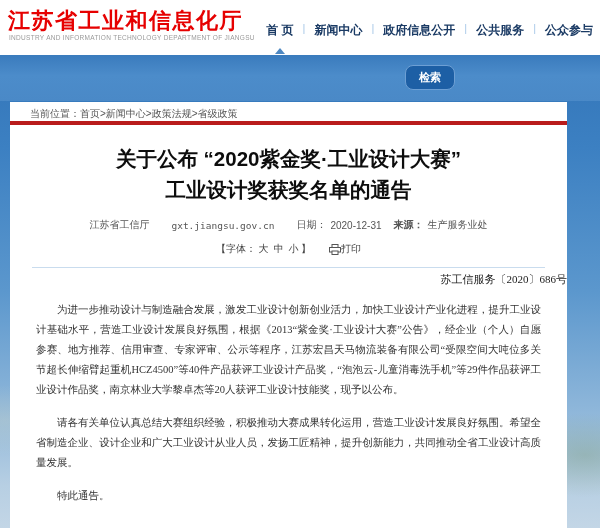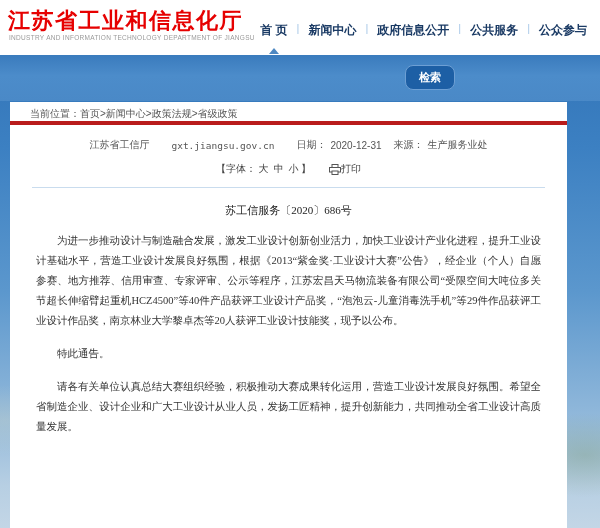--- a/index.html
+++ b/index.html
@@ -11,21 +11,21 @@
     background:
       radial-gradient(120px 60px at 585px 455px, rgba(120,150,110,0.35), rgba(120,150,110,0) 70%),
       radial-gradient(140px 50px at 5px 420px, rgba(190,205,200,0.4), rgba(190,205,200,0) 70%),
       linear-gradient(180deg,#2d6fb3 0%, #3c80c2 28%, #5b97cd 55%, #8fb7da 78%, #b7cfe3 92%, #c3d6e6 100%);
   }
 
   
   .site-header { position:absolute; top:0; left:0; right:0; height:55px; background:#ffffff;padding-left:27px; }
   .logo-cn { position:absolute; left:8px; top:6px; color:#e60000; font-size:22px; font-weight:bold; letter-spacing:1.5px; white-space:nowrap; }
   .logo-en { position:absolute; left:9px; top:34px; color:#9a9a9a; font-size:6.5px; letter-spacing:0.3px; white-space:nowrap; }
-  .main-nav { position:absolute; right:13px; top:22px; display:flex; align-items:flex-start; gap:9px; font-size:12px; font-weight:bold; color:#1a3a64; white-space:nowrap; }
+  .main-nav { position:absolute; right:7px; top:22px; display:flex; align-items:flex-start; gap:9px; font-size:12px; font-weight:bold; color:#1a3a64; white-space:nowrap; }
   .nav-item { position:relative; color:#1a3a64; text-decoration:none; cursor:pointer; }
   .nav-sep { color:#a9c9e8; font-weight:normal; font-size:11px; }
   .nav-caret { position:absolute; left:50%; transform:translateX(-50%); bottom:-15px;
     width:0; height:0; border-left:5px solid transparent; border-right:5px solid transparent; border-bottom:6px solid #4e88c2; }
 
   
   .search-banner { position:absolute; top:55px; left:0; right:0; height:46px;
     background:linear-gradient(180deg,#3a7bbd 0%, #4c8cca 45%, #4a89c7 100%); }
   .search-input { position:absolute; left:110px; top:9px; width:283px; height:26px; border:none; border-radius:13px;
     background:#d9e8f8; padding:0 13px; font-size:10.5px; color:#3c5a7a; outline:none; font-family:"Liberation Sans",sans-serif; }
@@ -36,31 +36,31 @@
   
   .content-wrap { position:absolute; left:10px; top:102px; width:557px; height:426px; background:#ffffff; }
   .breadcrumb { height:23px; line-height:23px; padding-left:20px; font-size:10px; color:#555; border-bottom:4px solid #b91c1c; white-space:nowrap; }
   .breadcrumb-path { color:#555; cursor:pointer; }
 
   .article-title { margin:18px 14px 0; text-align:center; font-size:20.5px; line-height:31px; color:#0d0d0d; font-weight:bold;
     font-family:"Liberation Sans", sans-serif; }
 
   .meta-row { margin-top:13px; display:flex; justify-content:center; align-items:center; gap:4px; font-size:10px; color:#555; white-space:nowrap; }
   .meta-gap-lg { margin-left:18px; }
-  .meta-gap-sm { margin-left:8px; }
+  .meta-gap-sm { margin-left:8px;font-weight:bold; }
   .meta-site { font-family:"DejaVu Sans Mono", monospace; font-size:9.5px; color:#555; }
 
   .tools-row { margin-top:10px; display:flex; justify-content:center; align-items:center; font-size:10px; color:#444; }
   .fs { margin:0 2.5px; color:#444; cursor:pointer; text-decoration:none; }
   .print-btn { display:inline-flex; align-items:center; gap:0; margin-left:18px; color:#444; cursor:pointer; text-decoration:none;text-align:right; }
   .print-btn svg { display:block; }
 
   .divider { border:none; border-top:1px solid #c9dcee; margin:11px 22px 0; }
 
-  .doc-number { margin-top:15px; text-align:center; font-size:11px; color:#222; font-family:"Liberation Serif", serif; }
+  .doc-number { margin-top:4px; text-align:right; font-size:11px; color:#222; font-family:"Liberation Serif", serif; }
 
   .para { margin:13px 26px 0; font-size:10.5px; line-height:20px; color:#333; text-indent:2em; text-align:justify;
     font-family:"Liberation Serif", serif; }
   .para.short { text-align:left; }
 </style>
 </head>
 <body>
 
 <div class="page">
 
@@ -86,20 +86,24 @@
   <div class="search-banner">
     <button class="search-button">检索</button>
   </div>
 
   <main class="content-wrap">
 
     <div class="breadcrumb">
       <span>当前位置：</span><span class="breadcrumb-path">首页&gt;新闻中心&gt;政策法规&gt;省级政策</span>
     </div>
 
+    <h1 class="article-title">
+      <span>关于公布 “2020紫金奖·工业设计大赛”</span><br>
+      <span>工业设计奖获奖名单的通告</span>
+    </h1>
 
     <div class="meta-row">
       <span>江苏省工信厅</span>
       <span class="meta-site meta-gap-lg">gxt.jiangsu.gov.cn</span>
       <span class="meta-gap-lg">日期：</span>
         <span>2020-12-31</span>
       <span class="meta-gap-sm">来源：</span>
         <span>生产服务业处</span>
     </div>
 
@@ -117,17 +121,17 @@
         </svg>
         <span>打印</span>
       </a>
     </div>
 
     <hr class="divider">
 
     <div class="doc-number">苏工信服务〔2020〕686号</div>
 
     <p class="para">为进一步推动设计与制造融合发展，激发工业设计创新创业活力，加快工业设计产业化进程，提升工业设计基础水平，营造工业设计发展良好氛围，根据《2013“紫金奖·工业设计大赛”公告》，经企业（个人）自愿参赛、地方推荐、信用审查、专家评审、公示等程序，江苏宏昌天马物流装备有限公司“受限空间大吨位多关节超长伸缩臂起重机HCZ4500”等40件产品获评工业设计产品奖，“泡泡云-儿童消毒洗手机”等29件作品获评工业设计作品奖，南京林业大学黎卓杰等20人获评工业设计技能奖，现予以公布。</p>
+    <p class="para">请各有关单位认真总结大赛组织经验，积极推动大赛成果转化运用，营造工业设计发展良好氛围。希望全省制造企业、设计企业和广大工业设计从业人员，发扬工匠精神，提升创新能力，共同推动全省工业设计高质量发展。</p>
     <p class="para short">特此通告。</p>
-    <p class="para">请各有关单位认真总结大赛组织经验，积极推动大赛成果转化运用，营造工业设计发展良好氛围。希望全省制造企业、设计企业和广大工业设计从业人员，发扬工匠精神，提升创新能力，共同推动全省工业设计高质量发展。</p>
 
   </main>
 </div>
 
 </body></html>

